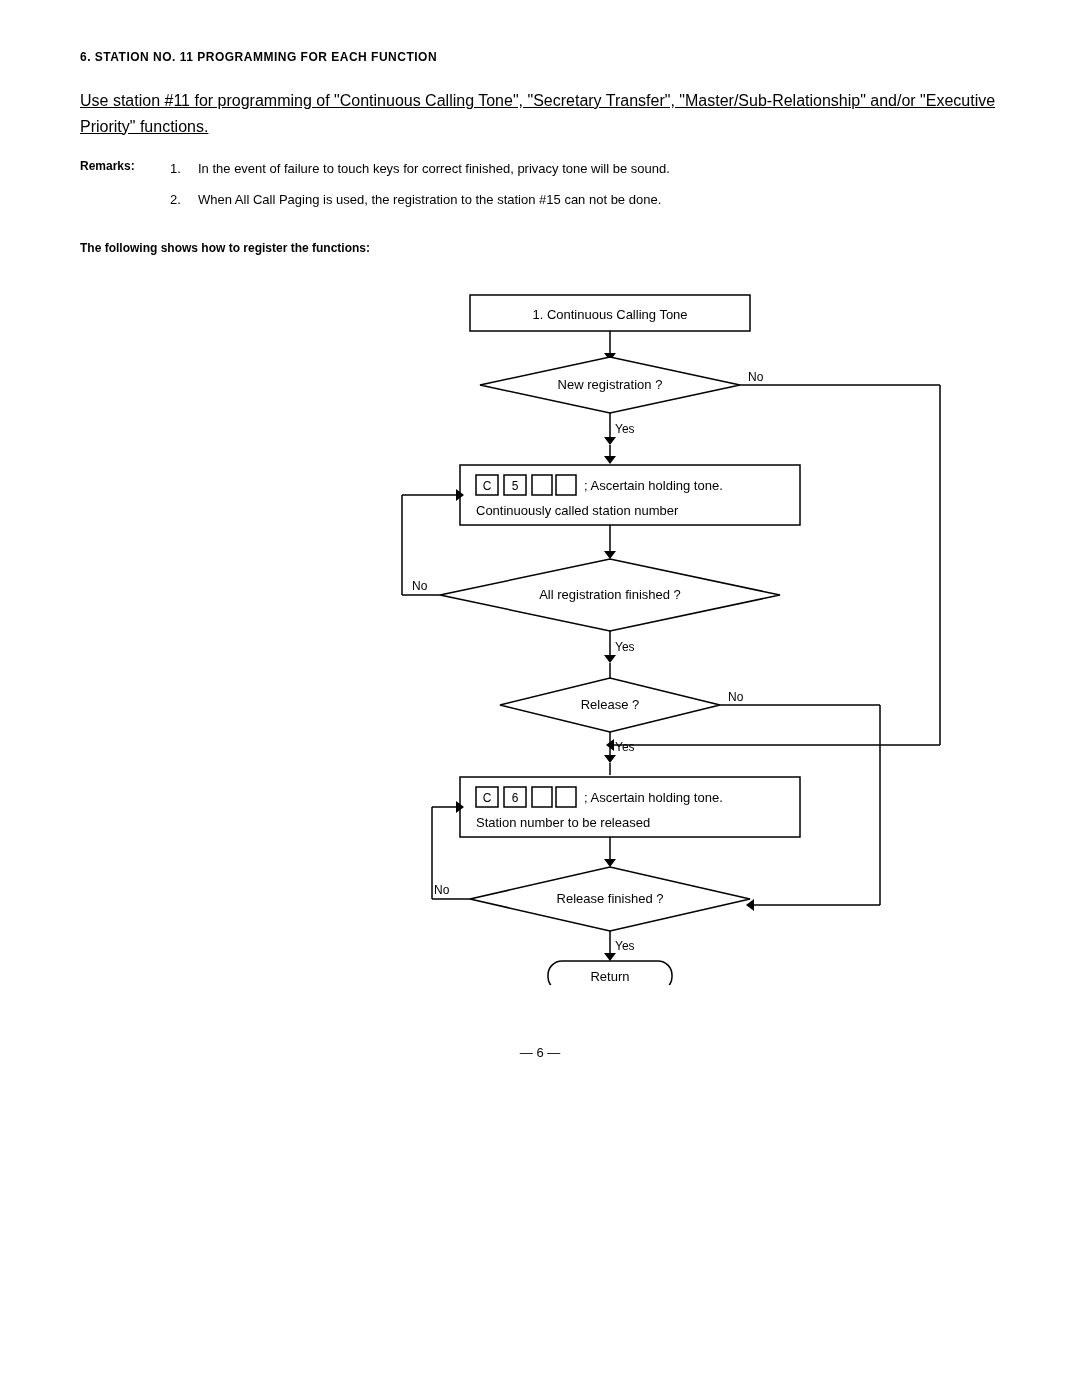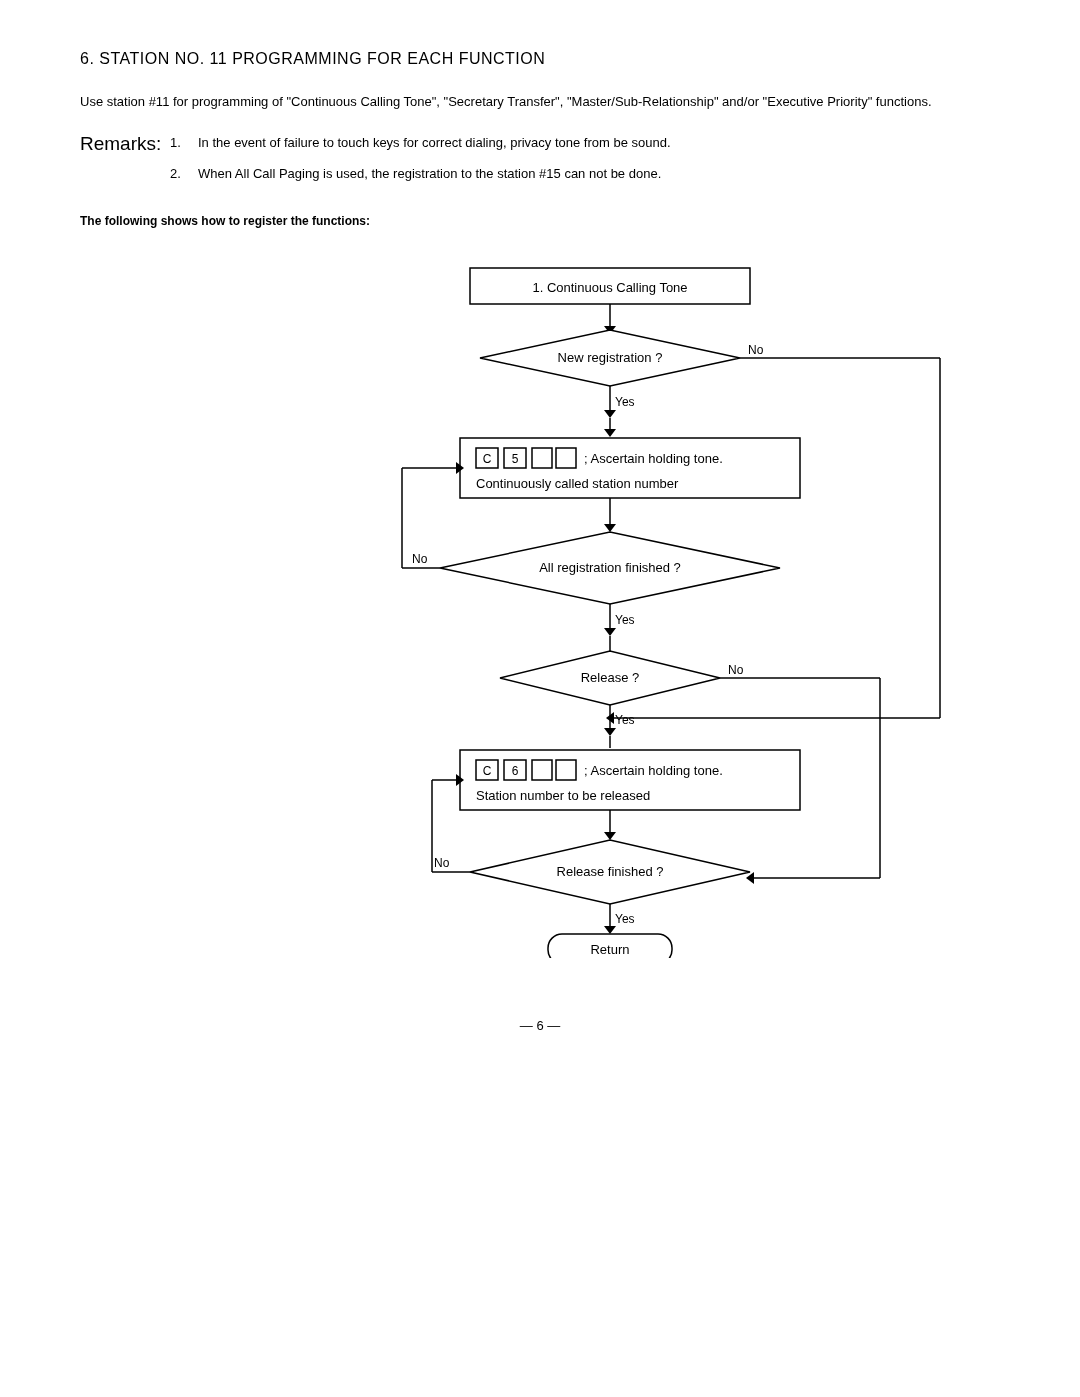--- a/index.html
+++ b/index.html
@@ -12,41 +12,43 @@
       background: #ffffff;
       font-family: Arial, Helvetica, sans-serif;
       font-size: 14px;
       color: #000000;
       width: 1080px;
       min-height: 1397px;
       padding: 50px 80px;
     }
 
     .page-title {
-      font-weight: normal;
-      font-size: 16px;
+      font-weight: bold;
+      font-size: 12px;
       margin-bottom: 24px;
       letter-spacing: 0.5px;
     }
 
     .intro-text {
-      font-size: 13px;
+      font-size: 16px;
       margin-bottom: 20px;
       line-height: 1.6;
+      text-decoration: underline;
     }
 
     .remarks-section {
       display: flex;
       margin-bottom: 10px;
       font-size: 13px;
     }
 
     .remarks-label {
       min-width: 90px;
-      font-size: 19px;
+      font-size: 12px;
+      font-weight: bold;
     }
 
     .remarks-content {
       flex: 1;
     }
 
     .remark-item {
       display: flex;
       margin-bottom: 10px;
       line-height: 1.6;
@@ -92,21 +94,21 @@
 <div class="page-title">6.  STATION NO. 11  PROGRAMMING FOR EACH FUNCTION</div>
 
 <p class="intro-text">Use station #11 for programming of "Continuous Calling Tone", "Secretary Transfer", "Master/Sub-Relationship" and/or "Executive Priority" functions.</p>
 
 <div class="remarks-section">
   <div class="remarks-label">Remarks:</div>
   <div class="remarks-content">
     <div class="remark-item">
       <div class="remark-num">1.</div>
       <div class="remark-text">
-        <span>In the event of failure to touch keys for correct dialing, privacy tone from be sound.</span>
+        <span>In the event of failure to touch keys for correct finished, privacy tone will be sound.</span>
       </div>
     </div>
     <div class="remark-item">
       <div class="remark-num">2.</div>
       <div class="remark-text">When All Call Paging is used, the registration to the station #15 can not be done.</div>
     </div>
   </div>
 </div>
 
 <p class="following-text">The following shows how to register the functions:</p>

